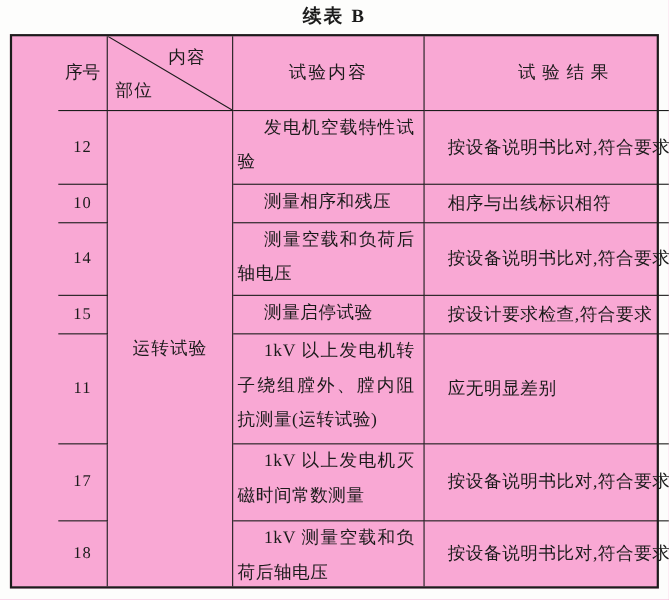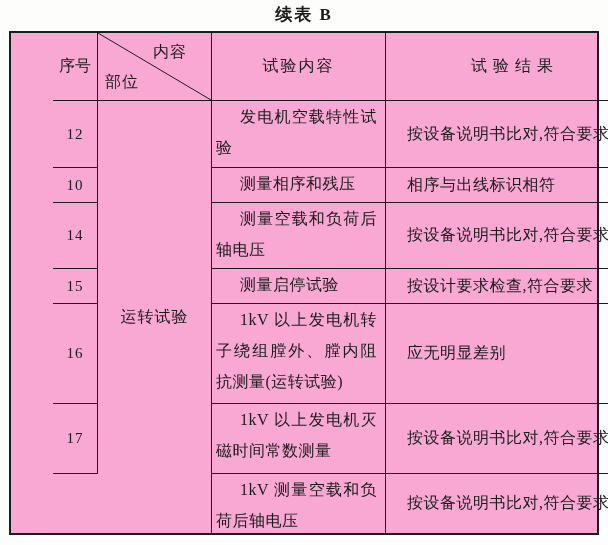--- a/index.html
+++ b/index.html
@@ -107,31 +107,32 @@
         <p>测量空载和负荷后轴电压</p>
       </div>
     <div class="cell resultcell no-r" style="grid-area:4/4">按设备说明书比对,符合要求</div>
 
     <div class="cell ctr numcell" style="grid-area:5/1">15</div>
     <div class="cell contentcell" style="grid-area:5/3">
         <p>测量启停试验</p>
       </div>
     <div class="cell resultcell no-r" style="grid-area:5/4">按设计要求检查,符合要求</div>
 
-    <div class="cell ctr numcell" style="grid-area:6/1">16</div>
+    <div class="cell ctr numcell" style="grid-area:6/1">11</div>
     <div class="cell contentcell" style="grid-area:6/3">
         <p>1kV 以上发电机转子绕组膛外、膛内阻抗测量(运转试验)</p>
       </div>
     <div class="cell resultcell no-r" style="grid-area:6/4">应无明显差别</div>
 
     <div class="cell ctr numcell" style="grid-area:7/1">17</div>
     <div class="cell contentcell" style="grid-area:7/3">
         <p>1kV 以上发电机灭磁时间常数测量</p>
       </div>
     <div class="cell resultcell no-r" style="grid-area:7/4">按设备说明书比对,符合要求</div>
 
+    <div class="cell ctr numcell no-b" style="grid-area:8/1">18</div>
     <div class="cell contentcell no-b" style="grid-area:8/3">
         <p>1kV 测量空载和负荷后轴电压</p>
       </div>
     <div class="cell resultcell no-r no-b" style="grid-area:8/4">按设备说明书比对,符合要求</div>
 
   </div>
 </div>
 
 </body></html>

